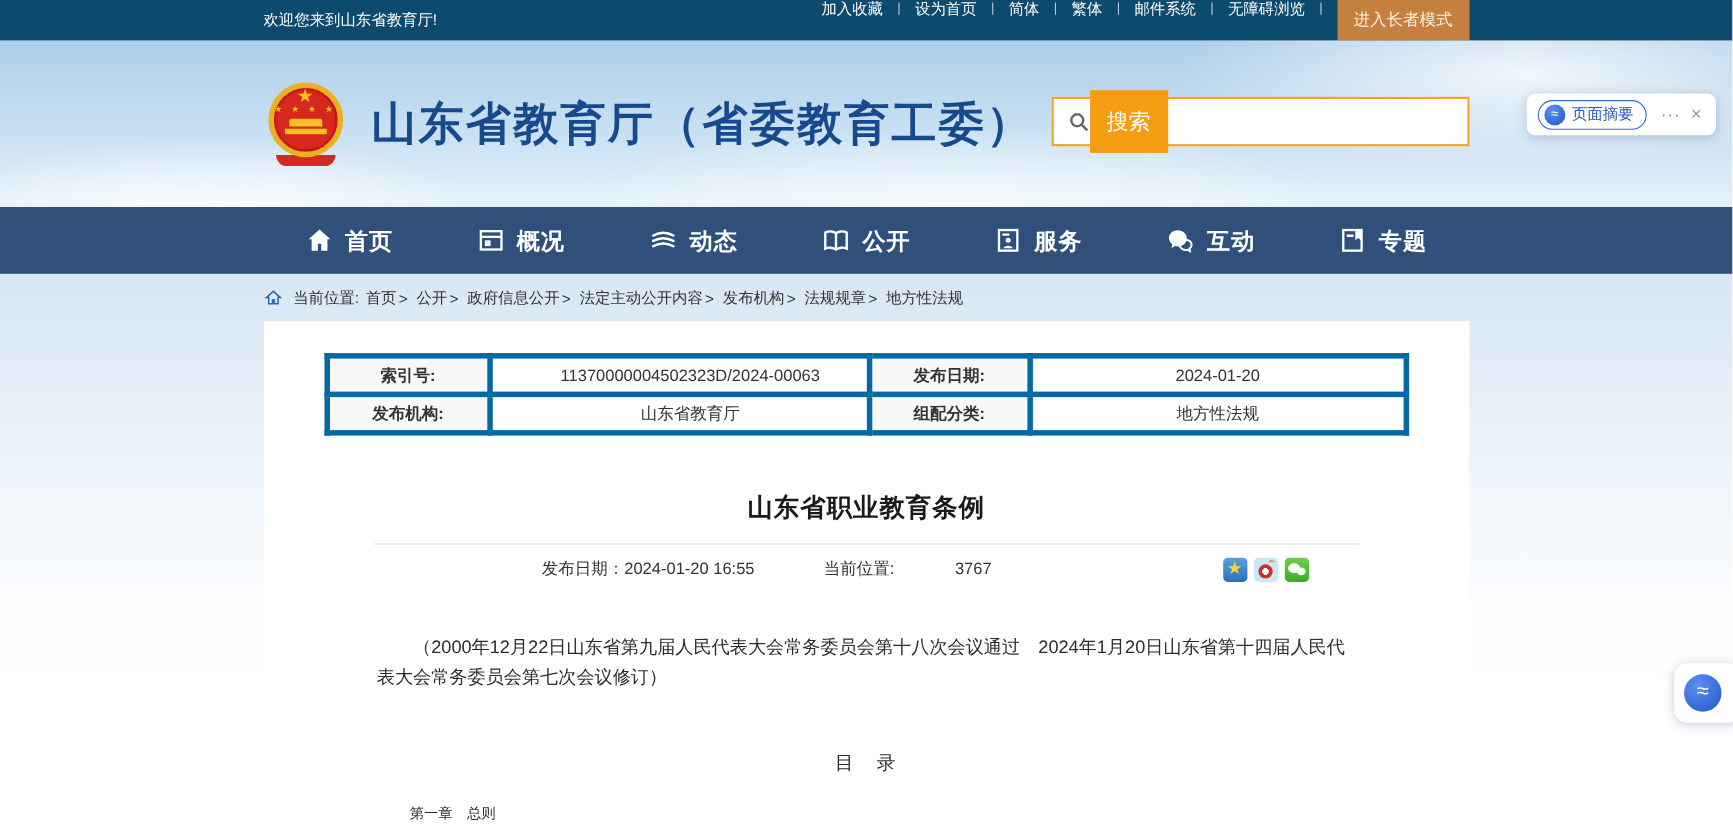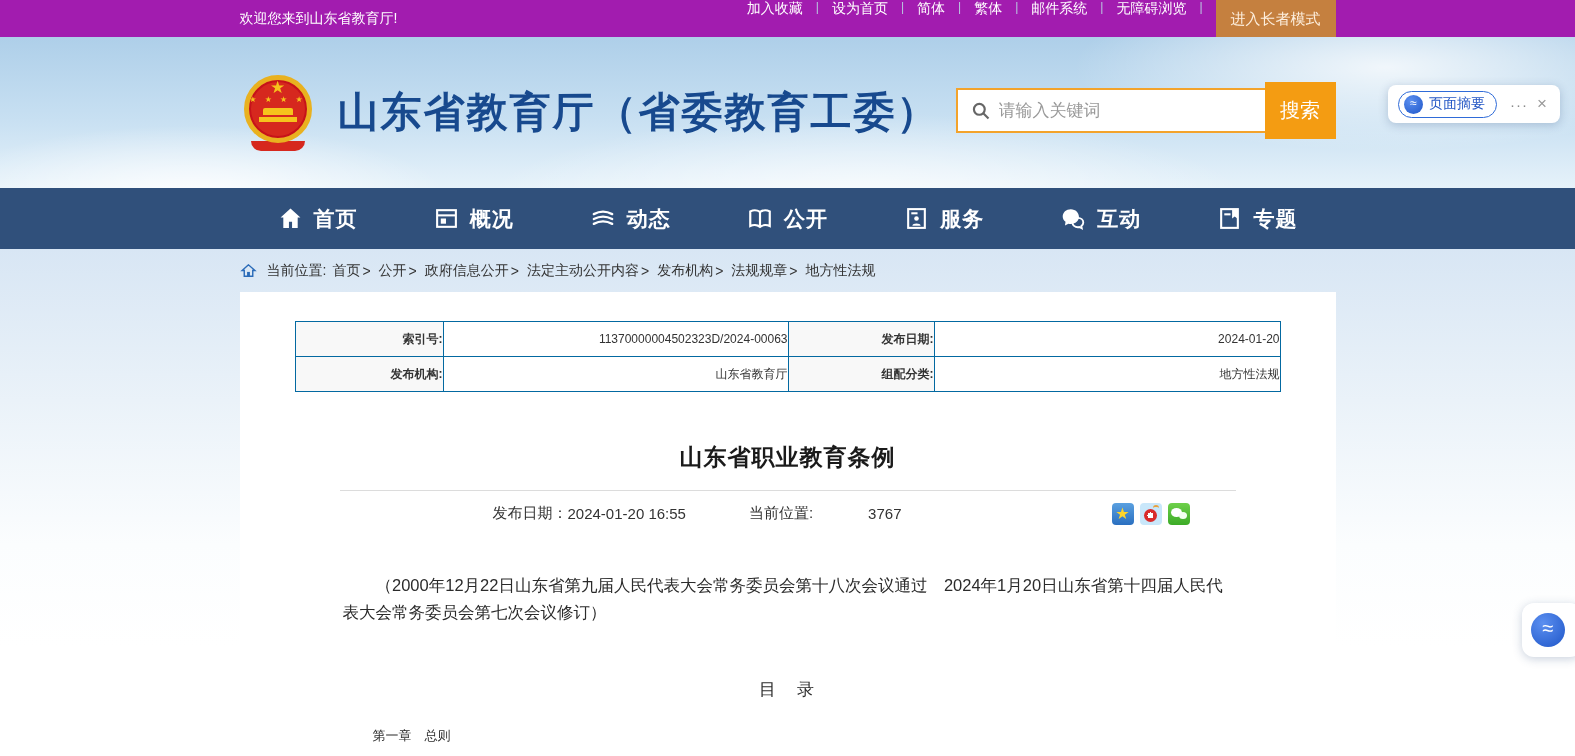--- a/index.html
+++ b/index.html
@@ -2,21 +2,21 @@
 <html><head>
 <meta charset="utf-8">
 <style>
   * { margin:0; padding:0; box-sizing:border-box; }
   html,body { width:1575px; height:756px; overflow:hidden;
               font-family:"Liberation Sans", sans-serif; background:#fff; }
   [data-interactable="true"] { cursor:pointer; }
   .container { width:1096px; margin:0 auto; }
 
   
-  .topbar { height:37px; background:#a21caf; }
+  .topbar { height:37px; background:#0c4a6e; }
   .topbar-inner { display:flex; justify-content:space-between; align-items:center; height:37px; }
   .welcome { color:#fff; font-size:14px; }
   .toplinks { display:flex; height:37px; }
   .toplink { color:#fff; font-size:14px; padding:0 13px; white-space:nowrap; }
   .topsep { color:#b9c9e0; font-size:12px; }
   .elder-btn { background:#c5803f; color:#fdeedd; font-size:15px; height:37px;
                line-height:37px; padding:0 15px; margin-left:13px; border:none; }
 
   
   .banner { height:151px; position:relative;
@@ -79,22 +79,22 @@
   .lower { height:568px; background:linear-gradient(180deg,#d8e6f4 0%,#e7f0f8 22%,#fbfdfe 52%,#ffffff 70%); }
   .breadcrumb { height:43px; display:flex; align-items:center; font-size:14px; color:#333; }
   .crumb-home { display:flex; margin-right:10px; }
   .crumb-prefix { margin-right:4px; }
   .crumb-item { margin:0 2px; }
   .crumb-sep { margin-right:6px; color:#333; }
 
   
   .card { background:#fff; height:464px; padding-top:29px; }
   table.infotable { width:986px; margin:0 auto; border-collapse:collapse; table-layout:fixed; }
-  .infotable td { border:1px solid #0369a1; height:35px; text-align:right;
-      font-size:12px; color:#333; }
+  .infotable td { border:5px solid #0369a1; height:35px; text-align:center;
+      font-size:15px; color:#333; }
   .infotable td.lbl { background:#f8f8f8; font-weight:bold; width:148px; }
   .infotable td.val1 { width:345px;padding-left:20px; }
   .infotable td.lbl2 { background:#f8f8f8; font-weight:bold; width:146px; }
 
   .article-title { margin-top:50px; text-align:center; font-size:23px; font-weight:bold;
       color:#1a1a1a; letter-spacing:1px; }
   .title-divider { width:896px; margin:17px auto 0; border:none; border-top:1px solid #dcdcdc; }
 
   .meta { display:flex; align-items:center; height:45px; padding-left:253px; padding-right:146px;
       font-size:15px; color:#333; }
@@ -166,21 +166,20 @@
     </div>
     <div class="site-title" data-interactable="false">山东省教育厅（省委教育工委）</div>
 
     <div class="searchbox" data-interactable="false">
       <span class="search-icon" data-interactable="false">
         <svg width="20" height="20" viewBox="0 0 24 24" fill="none" stroke="#666" stroke-width="2.6">
           <circle cx="10" cy="10" r="6.5"></circle>
             <line x1="15" y1="15" x2="21" y2="21"></line>
         </svg>
       </span>
-      <input class="search-input" data-interactable="true" placeholder="请输入关键词" style="">
       <button class="search-btn" data-interactable="true">搜索</button>
     </div>
   </div>
 </div>
 
 <div class="summary-widget" data-interactable="false">
   <div class="summary-pill" data-interactable="true">
     <span class="summary-logo" data-interactable="false"></span>
     <span class="summary-text" data-interactable="false">页面摘要</span>
   </div>

